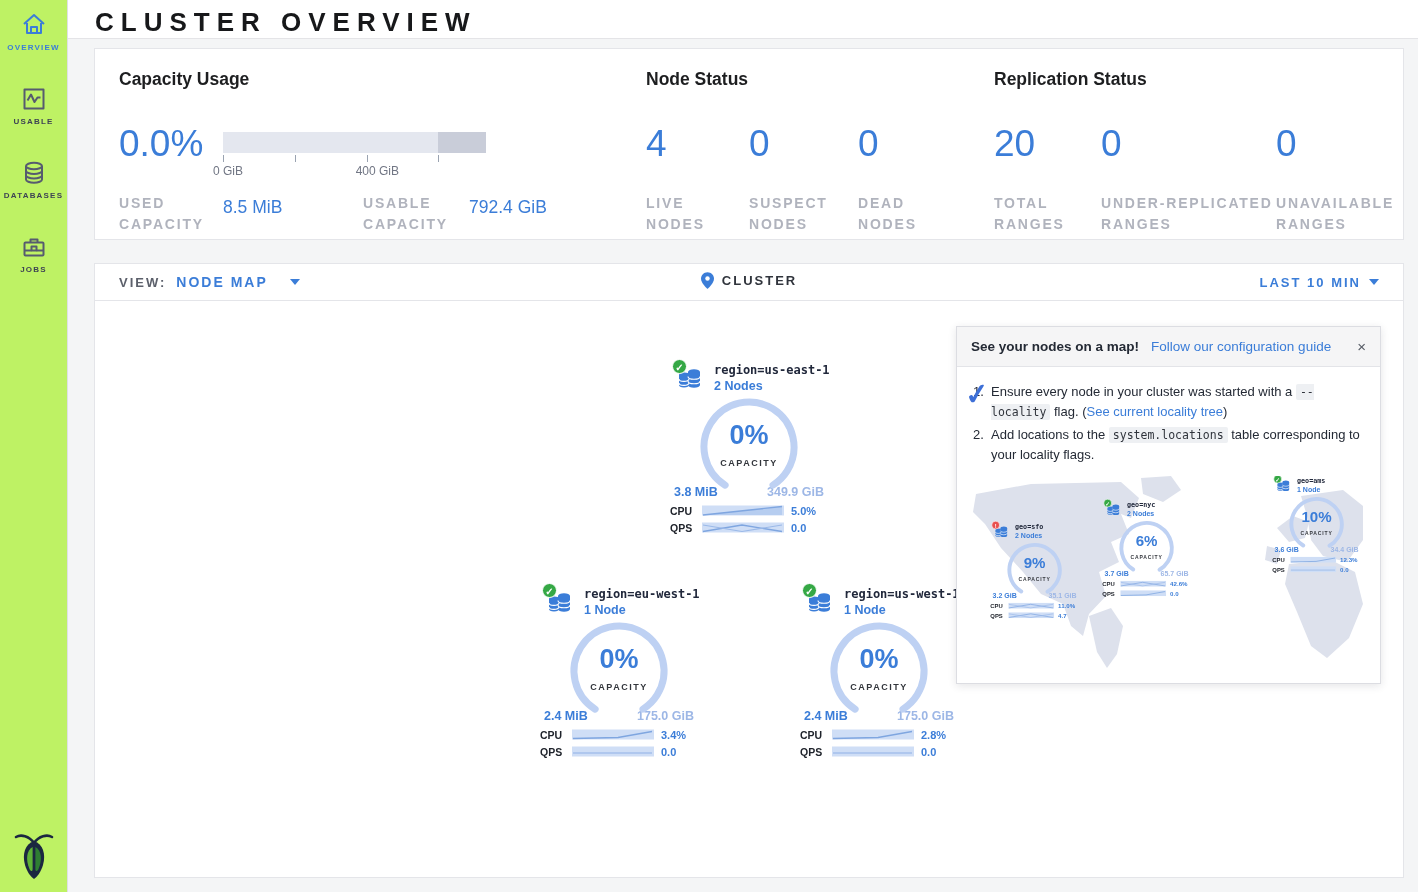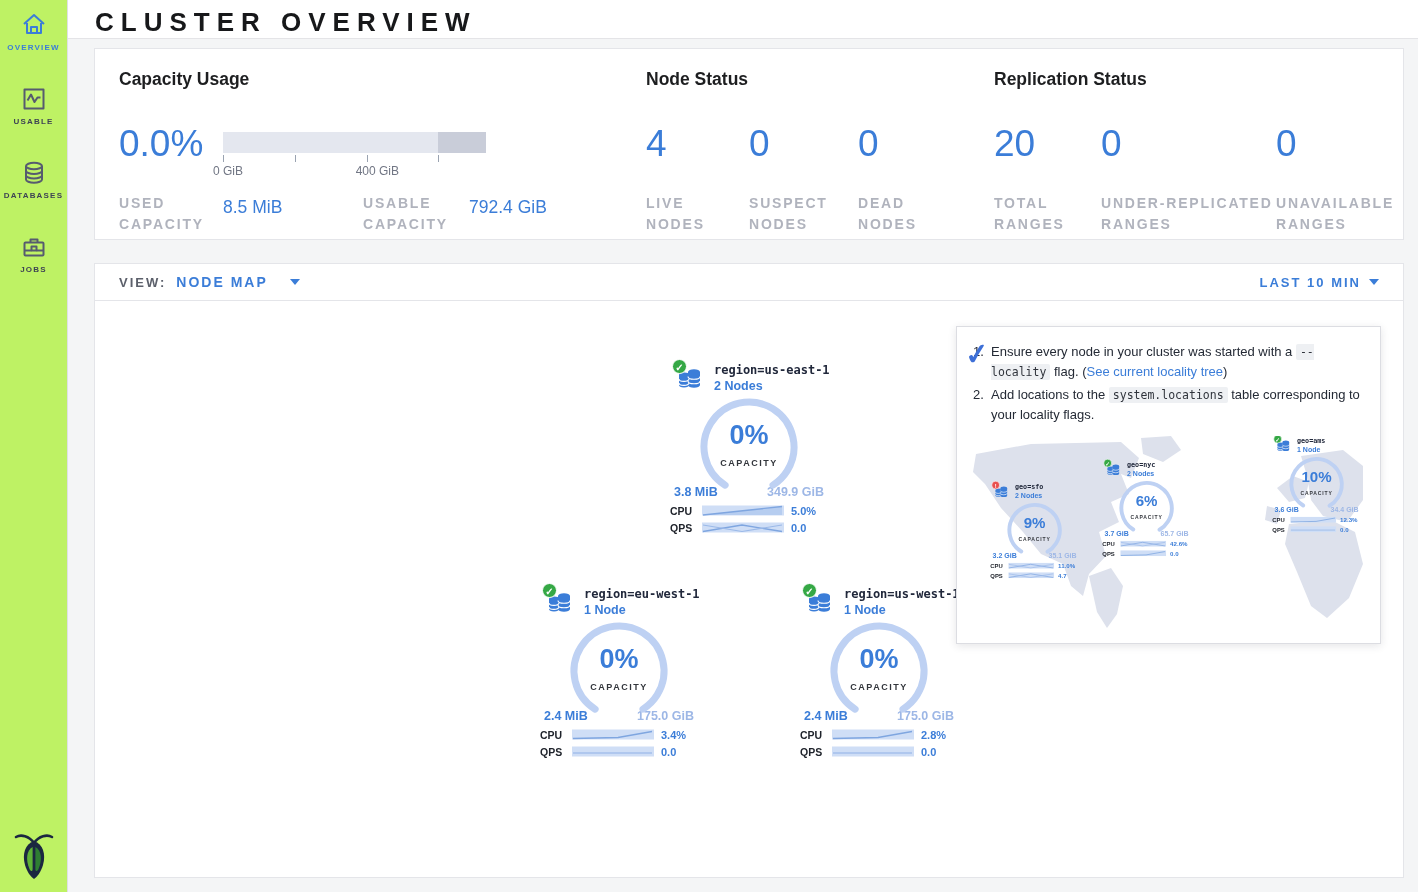--- a/index.html
+++ b/index.html
@@ -221,20 +221,29 @@
 </section>
 
 <section class="panel viewbar">
   <div class="vb-left">
     <span class="vb-view">VIEW:</span>
     <span class="vb-dd">
       <span>NODE MAP</span>
       <span class="caret"></span>
     </span>
   </div>
+  <div class="vb-center">
+    <span class="vb-crumb">
+      <svg width="13" height="17" viewBox="0 0 14 18">
+        <path fill="#3b7dd8" d="M7 0 C3.1 0 0 3.1 0 7 C0 12 7 18 7 18 C7 18 14 12 14 7 C14 3.1 10.9 0 7 0 z"></path>
+        <circle cx="7" cy="6.8" r="2.4" fill="#fff"></circle>
+      </svg>
+      <span>CLUSTER</span>
+    </span>
+  </div>
   <div class="vb-right">
     <span>LAST 10 MIN</span>
     <span class="caret"></span>
   </div>
 </section>
 
 <section class="panel map-panel">
   <div id="main-nodes" style="position:absolute; inset:0;">
   <div class="node" style="left: 569px; top: 60px;">
     <div class="node-head" style="position:relative; height:34px;">
@@ -380,20 +389,25 @@
       <svg class="spark" width="82" height="13" viewBox="0 0 82 13">
             <rect x="0" y="1.5" width="82" height="10" fill="#cfdef6"></rect>
             <polyline points="1,8 80,8" fill="none" stroke="#8fb0e6" stroke-width="1.2"></polyline>
           </svg>
       <span class="mval">0.0</span>
     </div>
   </div>
 </div>
 
   <aside class="popup">
+    <div class="popup-head">
+      <span class="popup-title">See your nodes on a map!</span>
+      <span class="popup-link">Follow our configuration guide</span>
+      <span class="popup-close">×</span>
+    </div>
     <div class="popup-body">
       <div class="step">
         <span class="check">✓</span>
         <span class="num">1.</span>
         <span>Ensure every node in your cluster was started with a </span><span class="codechip">--locality</span><span> flag. (</span><span class="inline-link">See current locality tree</span><span>)</span>
       </div>
       <div class="step">
         <span class="num">2.</span>
         <span>Add locations to the </span><span class="codechip">system.locations</span><span> table corresponding to your locality flags.</span>
       </div>

